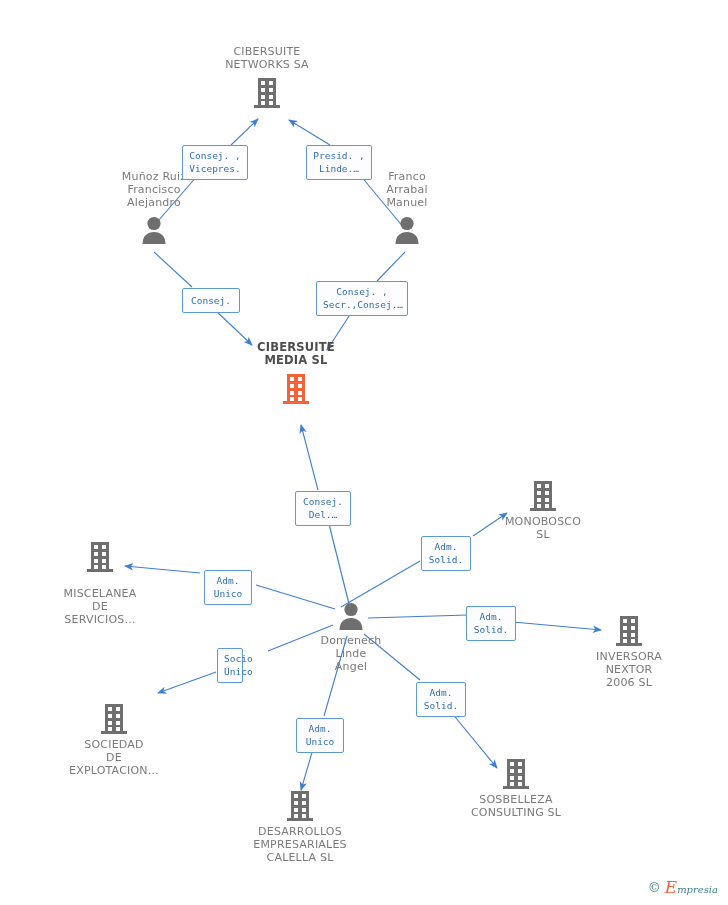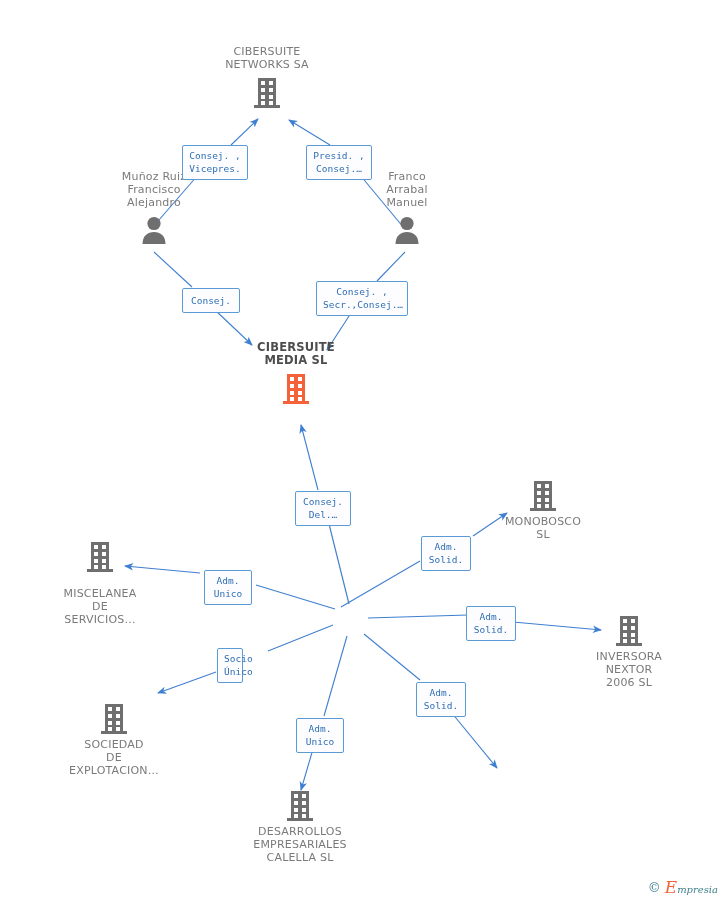--- a/index.html
+++ b/index.html
@@ -138,20 +138,29 @@
         <rect x="15" y="4" width="4" height="4" fill="#fff"></rect>
       <rect x="7" y="11" width="4" height="4" fill="#fff"></rect>
         <rect x="15" y="11" width="4" height="4" fill="#fff"></rect>
       <rect x="7" y="18" width="4" height="4" fill="#fff"></rect>
         <rect x="15" y="18" width="4" height="4" fill="#fff"></rect>
       <rect x="7" y="24" width="4" height="4" fill="#fff"></rect>
         <rect x="15" y="24" width="4" height="4" fill="#fff"></rect>
     </svg>
   </div>
 
+  <div class="node" style="left:303px;top:601px;width:96px;">
+    <svg class="ico" width="28" height="30" viewBox="0 0 28 30">
+      <circle cx="14" cy="8.5" r="6.6" fill="#6f6f6f"></circle>
+      <path d="M2.5,29 C2.5,20.8 7.6,17 14,17 C20.4,17 25.5,20.8 25.5,29 Z" fill="#6f6f6f"></path>
+    </svg>
+    <div class="caption" style="margin-top:3px;">Domenech
+Linde
+Angel</div>
+  </div>
 
   <div class="node" style="left:500px;top:480px;width:86px;">
     <svg class="ico" width="26" height="32" viewBox="0 0 26 32">
       <rect x="4" y="1" width="18" height="27" fill="#6f6f6f"></rect>
       <rect x="0" y="28" width="26" height="3" fill="#6f6f6f"></rect>
       <rect x="7" y="4" width="4" height="4" fill="#fff"></rect>
         <rect x="15" y="4" width="4" height="4" fill="#fff"></rect>
       <rect x="7" y="11" width="4" height="4" fill="#fff"></rect>
         <rect x="15" y="11" width="4" height="4" fill="#fff"></rect>
       <rect x="7" y="18" width="4" height="4" fill="#fff"></rect>
@@ -174,20 +183,36 @@
       <rect x="7" y="18" width="4" height="4" fill="#fff"></rect>
         <rect x="15" y="18" width="4" height="4" fill="#fff"></rect>
       <rect x="7" y="24" width="4" height="4" fill="#fff"></rect>
         <rect x="15" y="24" width="4" height="4" fill="#fff"></rect>
     </svg>
     <div class="caption" style="margin-top:3px;">INVERSORA
 NEXTOR
 2006 SL</div>
   </div>
 
+  <div class="node" style="left:460px;top:758px;width:112px;">
+    <svg class="ico" width="26" height="32" viewBox="0 0 26 32">
+      <rect x="4" y="1" width="18" height="27" fill="#6f6f6f"></rect>
+      <rect x="0" y="28" width="26" height="3" fill="#6f6f6f"></rect>
+      <rect x="7" y="4" width="4" height="4" fill="#fff"></rect>
+        <rect x="15" y="4" width="4" height="4" fill="#fff"></rect>
+      <rect x="7" y="11" width="4" height="4" fill="#fff"></rect>
+        <rect x="15" y="11" width="4" height="4" fill="#fff"></rect>
+      <rect x="7" y="18" width="4" height="4" fill="#fff"></rect>
+        <rect x="15" y="18" width="4" height="4" fill="#fff"></rect>
+      <rect x="7" y="24" width="4" height="4" fill="#fff"></rect>
+        <rect x="15" y="24" width="4" height="4" fill="#fff"></rect>
+    </svg>
+    <div class="caption" style="margin-top:3px;">SOSBELLEZA
+CONSULTING SL</div>
+  </div>
 
   <div class="node" style="left:238px;top:790px;width:124px;">
     <svg class="ico" width="26" height="32" viewBox="0 0 26 32">
       <rect x="4" y="1" width="18" height="27" fill="#6f6f6f"></rect>
       <rect x="0" y="28" width="26" height="3" fill="#6f6f6f"></rect>
       <rect x="7" y="4" width="4" height="4" fill="#fff"></rect>
         <rect x="15" y="4" width="4" height="4" fill="#fff"></rect>
       <rect x="7" y="11" width="4" height="4" fill="#fff"></rect>
         <rect x="15" y="11" width="4" height="4" fill="#fff"></rect>
       <rect x="7" y="18" width="4" height="4" fill="#fff"></rect>
@@ -232,21 +257,21 @@
         <rect x="15" y="24" width="4" height="4" fill="#fff"></rect>
     </svg>
     <div class="caption" style="margin-top:14px;">MISCELANEA
 DE
 SERVICIOS…</div>
   </div>
 
   <div class="lbl" style="left:182px;top:145px;width:66px;">Consej. ,
 Vicepres.</div>
   <div class="lbl" style="left:306px;top:145px;width:66px;">Presid. ,
-Consej.…</div>
+Linde.…</div>
   <div class="lbl" style="left:182px;top:288px;width:58px;padding-top:5px;padding-bottom:5px;">Consej.</div>
   <div class="lbl" style="left:316px;top:281px;width:92px;">Consej. ,
 Secr.,Consej.…</div>
   <div class="lbl" style="left:295px;top:491px;width:56px;">Consej.
 Del.…</div>
   <div class="lbl" style="left:421px;top:536px;width:50px;">Adm.
 Solid.</div>
   <div class="lbl" style="left:466px;top:606px;width:50px;">Adm.
 Solid.</div>
   <div class="lbl" style="left:416px;top:682px;width:50px;">Adm.

